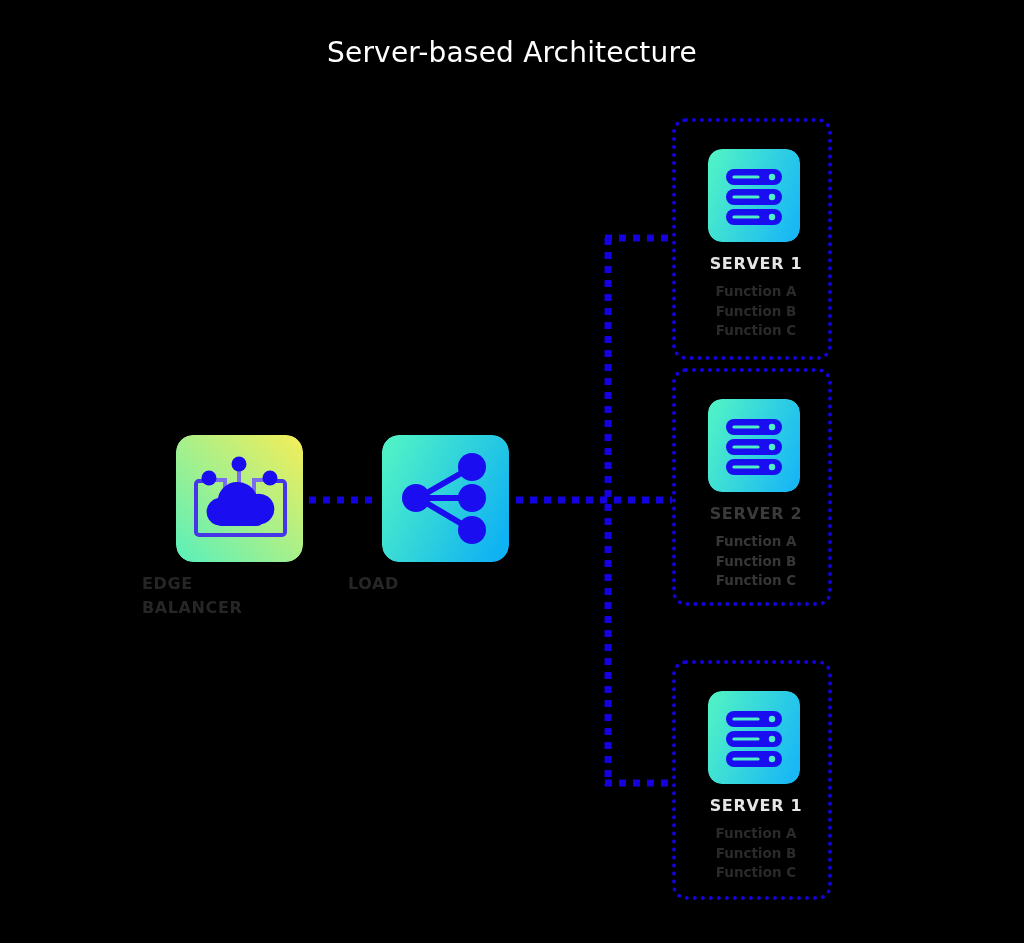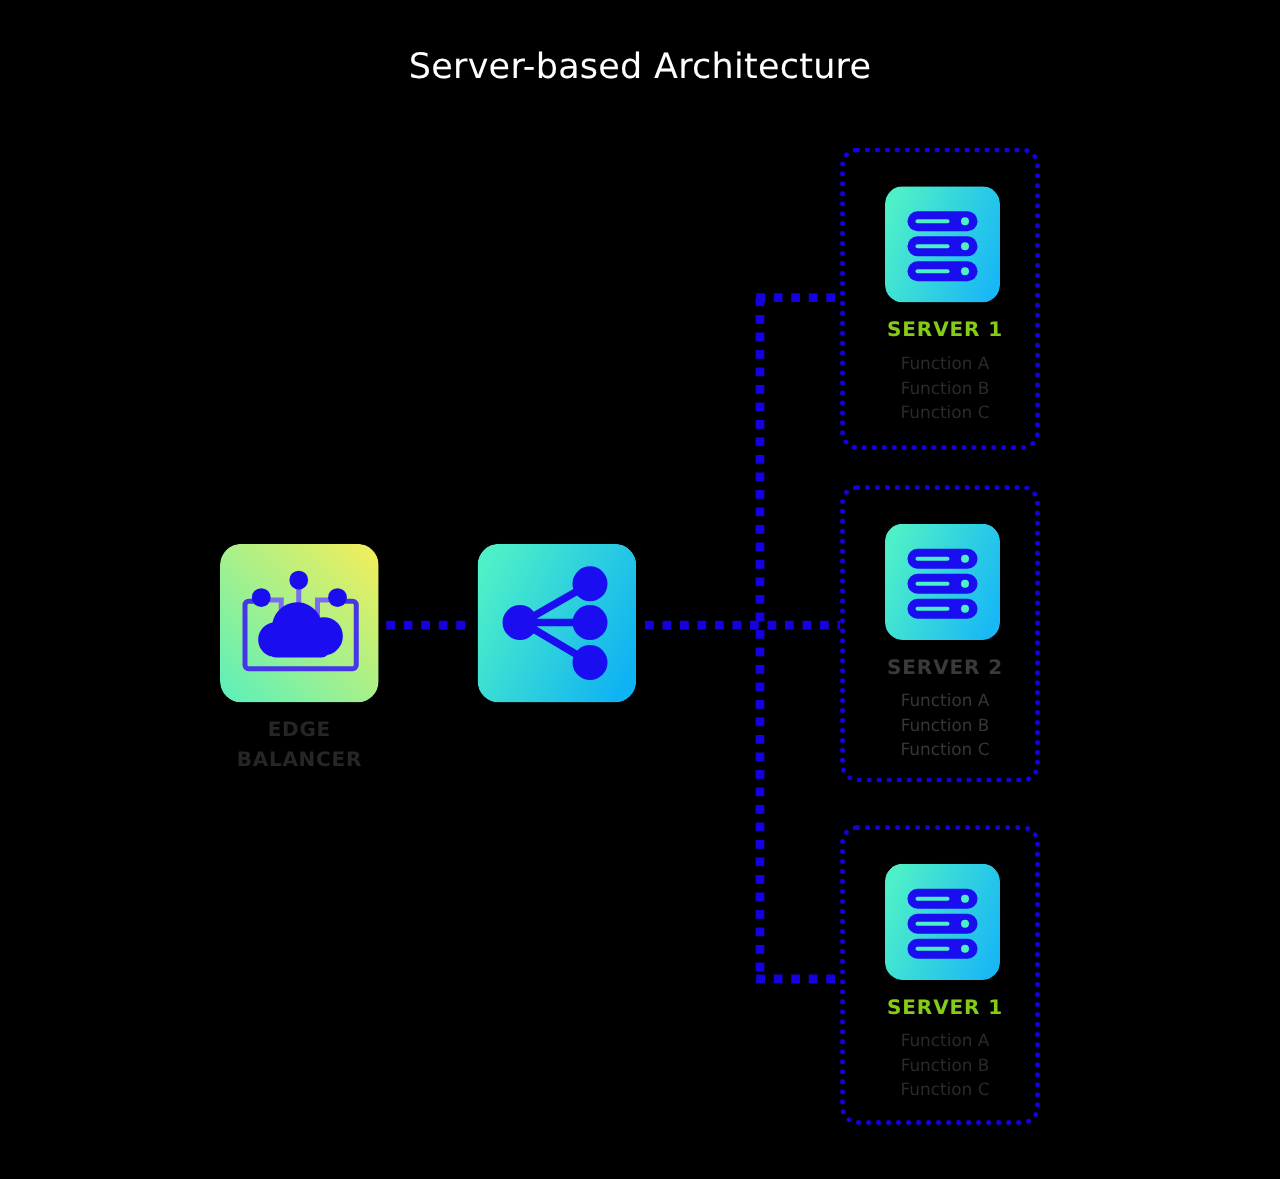--- a/index.html
+++ b/index.html
@@ -66,42 +66,42 @@
     left: 0; top: 0;
     width: 127px;
     height: 127px;
     display: block;
   }
   .node-label {
     position: absolute;
     top: 137px;
     left: -34px;
     width: 195px;
-    text-align: center;
+    text-align: left;
     color: #262626;
     font-size: 16px;
     font-weight: 700;
     letter-spacing: 0.6px;
     line-height: 24px;
   }
 
   #edge-computer { left: 176px; top: 435px; }
   #load-balancer { left: 382px; top: 435px; }
 
   
   .server-box {
     position: absolute;
     left: 672px;
     width: 160px;
     box-sizing: border-box;
     border: 4px dotted #1500e0;
     border-radius: 14px;
   }
   #server-box-1 { top: 118px; height: 242px; }
-  #server-box-2 { top: 388px; height: 238px; }
+  #server-box-2 { top: 368px; height: 238px; }
   #server-box-3 { top: 660px; height: 240px; }
 
   .server-icon {
     position: absolute;
     left: 32px;
     top: 27px;
     width: 92px;
     height: 93px;
     border-radius: 14px;
     overflow: hidden;
@@ -113,30 +113,30 @@
   }
   .server-title {
     position: absolute;
     left: 0;
     top: 132px;
     width: 160px;
     text-align: center;
     font-size: 16px;
     font-weight: 700;
     letter-spacing: 0.7px;
-    color: #84cc16;
+    color: #e5e5e5;
   }
   .server-functions {
     position: absolute;
     left: 0;
     top: 160px;
     width: 160px;
     text-align: center;
     font-size: 13.5px;
-    font-weight: 400;
+    font-weight: 700;
     line-height: 19.5px;
     color: #2a2a2a;
   }
   
   #server-box-2 .server-title { color: #3a3a3a; }
   #server-box-2 .server-functions { color: #363636; }
   .server-functions div { white-space: nowrap; }
 </style>
 </head>
 <body>
@@ -211,20 +211,21 @@
           <line x1="36" y1="63" x2="90" y2="63"></line>
           <line x1="36" y1="63" x2="90" y2="95"></line>
         </g>
         <circle cx="34" cy="63" r="14" fill="#1a0df0"></circle>
         <circle cx="90" cy="32" r="14" fill="#1a0df0"></circle>
         <circle cx="90" cy="63" r="14" fill="#1a0df0"></circle>
         <circle cx="90" cy="95" r="14" fill="#1a0df0"></circle>
       </svg>
     </div>
     <div class="node-label">
+      <div>LOAD</div>
     </div>
   </div>
 
   <div class="server-box" id="server-box-1">
     <div class="server-icon">
       <svg viewBox="0 0 92 93">
         <defs>
           <linearGradient id="gradSrv1" x1="0" y1="0.3" x2="1" y2="0.7">
             <stop offset="0%" stop-color="#4ef0c8"></stop>
             <stop offset="100%" stop-color="#19b8f5"></stop>

